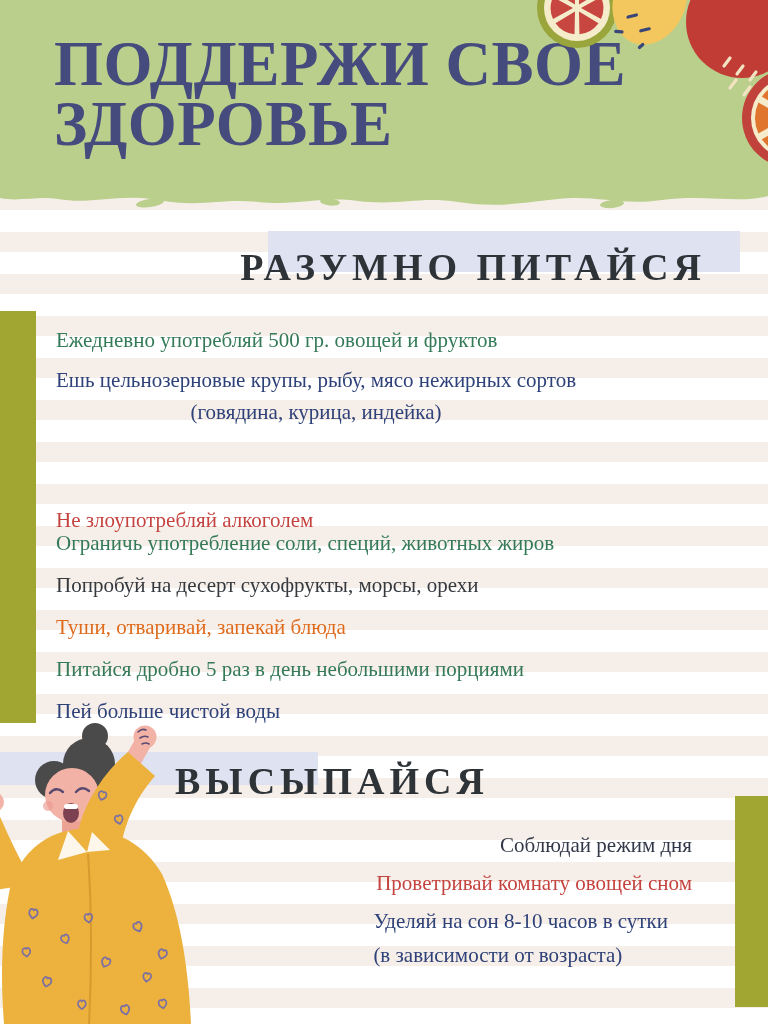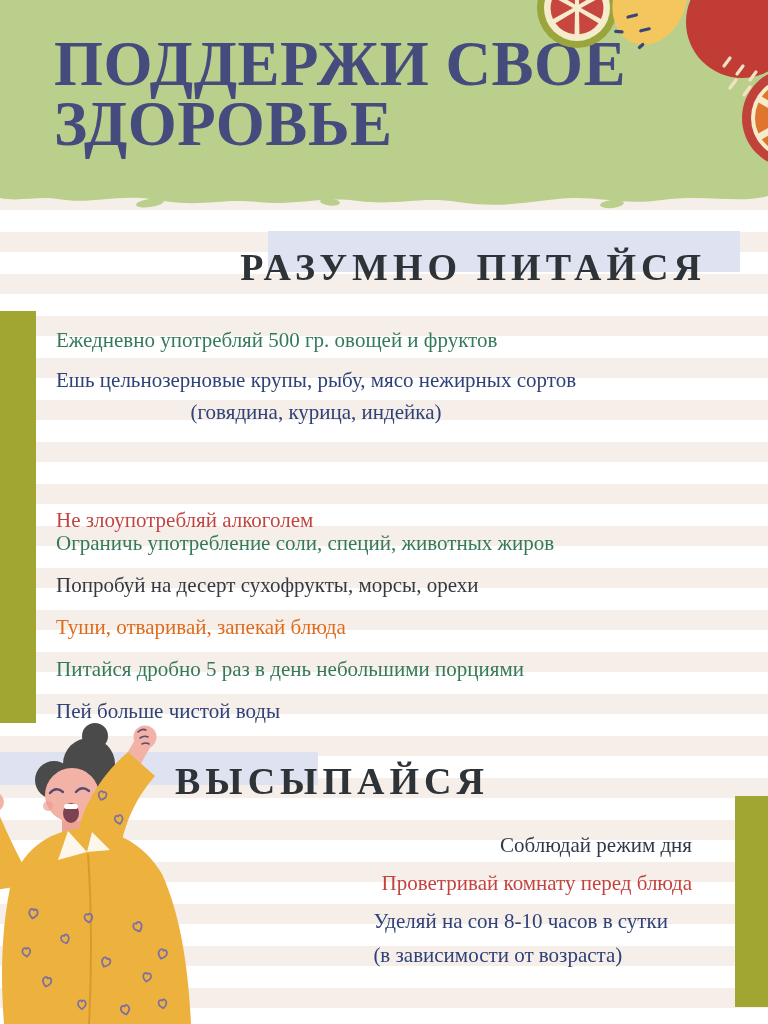--- a/index.html
+++ b/index.html
@@ -118,21 +118,21 @@
       <div class="li i6" style="color: rgb(223, 106, 28);">Туши, отваривай, запекай блюда</div>
       <div class="li i7" style="color: rgb(52, 122, 87);">Питайся дробно 5 раз в день небольшими порциями</div>
       <div class="li i8" style="color: rgb(46, 65, 120);">Пей больше чистой воды</div>
     </div>
 
   <div class="band band2"></div>
   <h2 class="sec-title t2">ВЫСЫПАЙСЯ</h2>
   <div class="bar bar2"></div>
   <div class="slist">
       <div class="li i0" style="color: rgb(50, 56, 72);">Соблюдай режим дня</div>
-      <div class="li i1" style="color: rgb(196, 67, 63);">Проветривай комнату перед блюда</div>
+      <div class="li i1" style="color: rgb(196, 67, 63);">Проветривай комнату овощей сном</div>
       <div class="li i2" style="color: rgb(46, 65, 120);">Уделяй на сон 8-10 часов в сутки
 (в зависимости от возраста)</div>
     </div>
 
   <svg class="woman" viewBox="0 0 270 312">
     <defs>
       <path id="ht" d="M0,3 C0,1 1.5,-0.5 3,1 C4.5,-0.5 6,1 6,3 C6,4.8 3,7 3,7 C3,7 0,4.8 0,3 Z"></path>
     </defs>
 
     <g>

